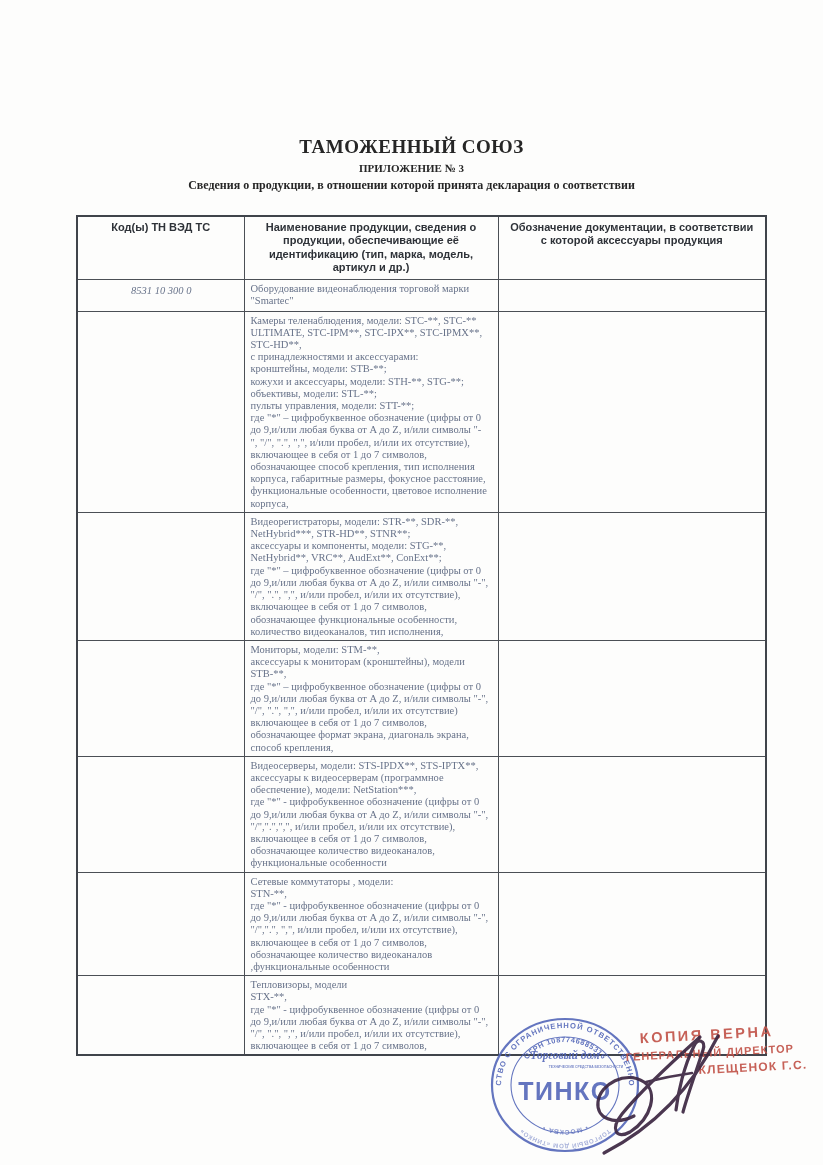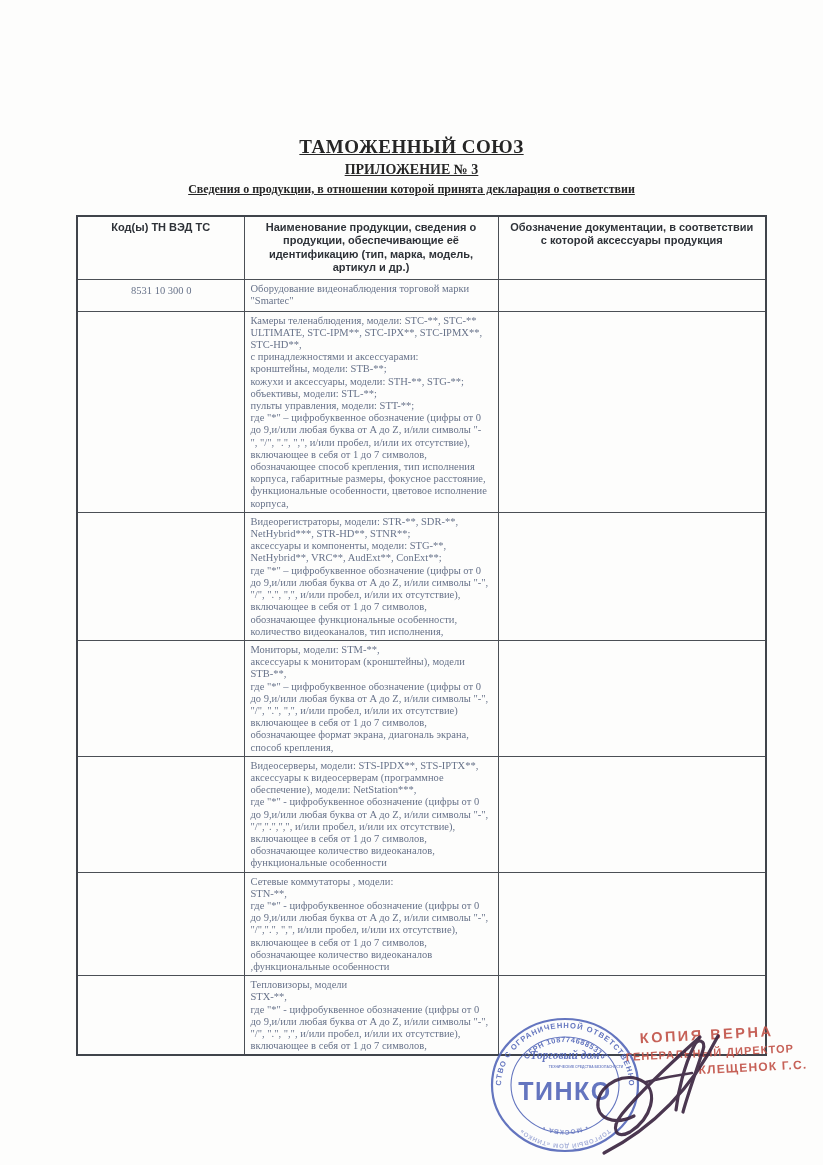--- a/index.html
+++ b/index.html
@@ -2,42 +2,42 @@
 <html><head>
 <meta charset="utf-8">
 <style>
   html,body{margin:0;padding:0;background:#e8e8e8;}
   .page{
     position:relative; width:823px; height:1165px; margin:0 auto;
     background:#fdfdfc; overflow:hidden;
     font-family:"Liberation Serif","DejaVu Serif",serif;
   }
   
-  .doc-header{position:absolute; top:136px; left:0; width:823px; text-align:center; color:#262626;text-decoration:underline;}
+  .doc-header{position:absolute; top:136px; left:0; width:823px; text-align:center; color:#262626;}
   .doc-title{font-size:19px; font-weight:bold; letter-spacing:.5px;}
-  .doc-appendix{font-size:14px; font-weight:bold; margin-top:4px;}
+  .doc-appendix{font-size:11px; font-weight:bold; margin-top:4px;}
   .doc-decl{font-size:15.5px; font-weight:bold; margin-top:5px; letter-spacing:.2px;}
   .doc-sub{font-size:12px; font-weight:bold; margin-top:4px;}
   
   table.doc-table{
     position:absolute; left:76px; top:215px; width:689px;
     border-collapse:collapse; table-layout:fixed;
     border:2px solid #40444b;
   }
   .doc-table th, .doc-table td{ border:1px solid #4b4f55; vertical-align:top; }
   .doc-table th{
     font-family:"Liberation Sans","DejaVu Sans",sans-serif;
     font-size:11px; font-weight:bold; color:#2e3238;
     text-align:center; padding:4px 8px; line-height:1.22;
   }
   .doc-table td{
     font-size:10.5px; color:#68738a; line-height:12.2px;
     padding:3px 5px 2px 6px; white-space:pre-line;
   }
-  td.code-cell{text-align:center; padding-top:5px;}
+  td.code-cell{text-align:center; padding-top:5px;font-style:italic;}
   tr.h-head{height:52px;} tr.h-r1{height:32px;} tr.h-r2{height:198px;}
   tr.h-r3{height:120px;padding-left:32px;} tr.h-r4{height:110px;} tr.h-r5{height:114px;}
   tr.h-r6{height:98px;} tr.h-r7{height:70px;margin-top:11px;}
   
   svg.overlay{position:absolute; left:0; top:0; width:823px; height:1165px;}
   .stamp-text{fill:#4f63b7; font-family:"Liberation Sans","DejaVu Sans",sans-serif; font-weight:bold;}
   .fax-text{fill:#c2544a; font-family:"Liberation Sans","DejaVu Sans",sans-serif; font-weight:bold;}
 </style>
 </head>
 <body>

